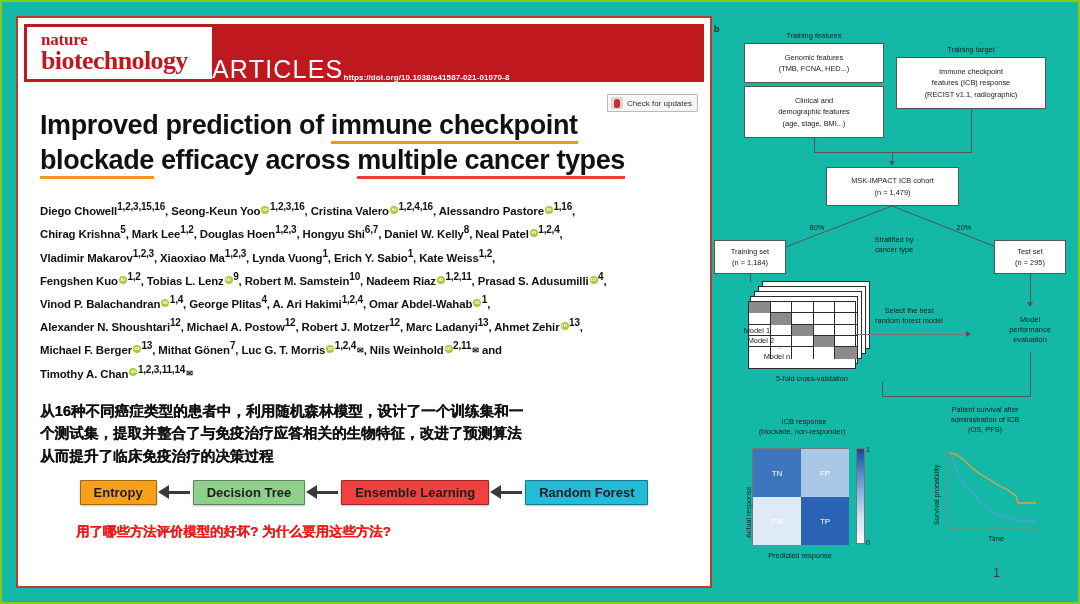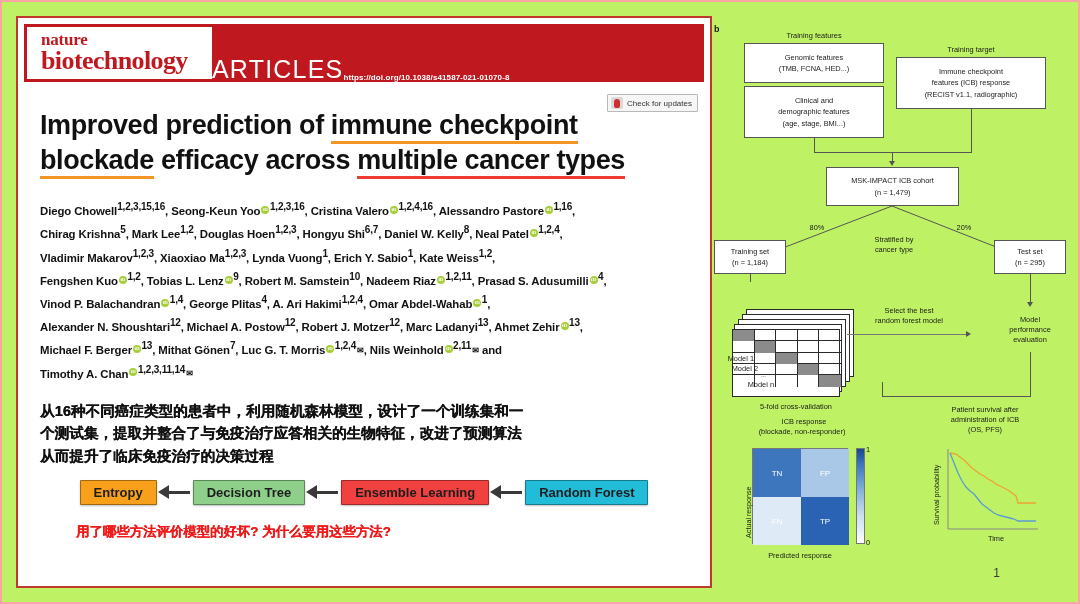--- a/index.html
+++ b/index.html
@@ -7,22 +7,22 @@
     width: 1080px; height: 604px;
     background: #ffffff;
     font-family: "Liberation Sans", sans-serif;
     overflow: hidden;
   }
 
   
   #slide {
     position: relative;
     width: 1080px; height: 604px;
-    background: #bef264;
-    border: 2px solid #fca5a5;
+    background: #14b8a6;
+    border: 2px solid #84cc16;
   }
 
   
   #article {
     position: absolute;
     left: 14px; top: 14px;
     width: 696px; height: 572px;
     border: 2px solid #c0392b;
     background: #ffffff;
     padding: 0;
@@ -264,21 +264,21 @@
   }
   .arrowright {
     position: absolute;
     width: 0; height: 0;
     border-top: 3px solid transparent;
     border-bottom: 3px solid transparent;
     border-left: 5px solid #555;
   }
 
   
-  #cv-stack { position: absolute; left: 18px; top: 265px; width: 135px; height: 111px; margin-top: 28px; }
+  #cv-stack { position: absolute; left: 34px; top: 265px; width: 135px; height: 111px; }
   .cvsheet {
     position: absolute;
     width: 108px; height: 68px;
     background: #fff;
     border: 1px solid #2b2b2b;
   }
   .cvrow {
     position: absolute; left: 0; width: 108px; height: 11.33px;
     border-bottom: 1px solid #2b2b2b;
   }

